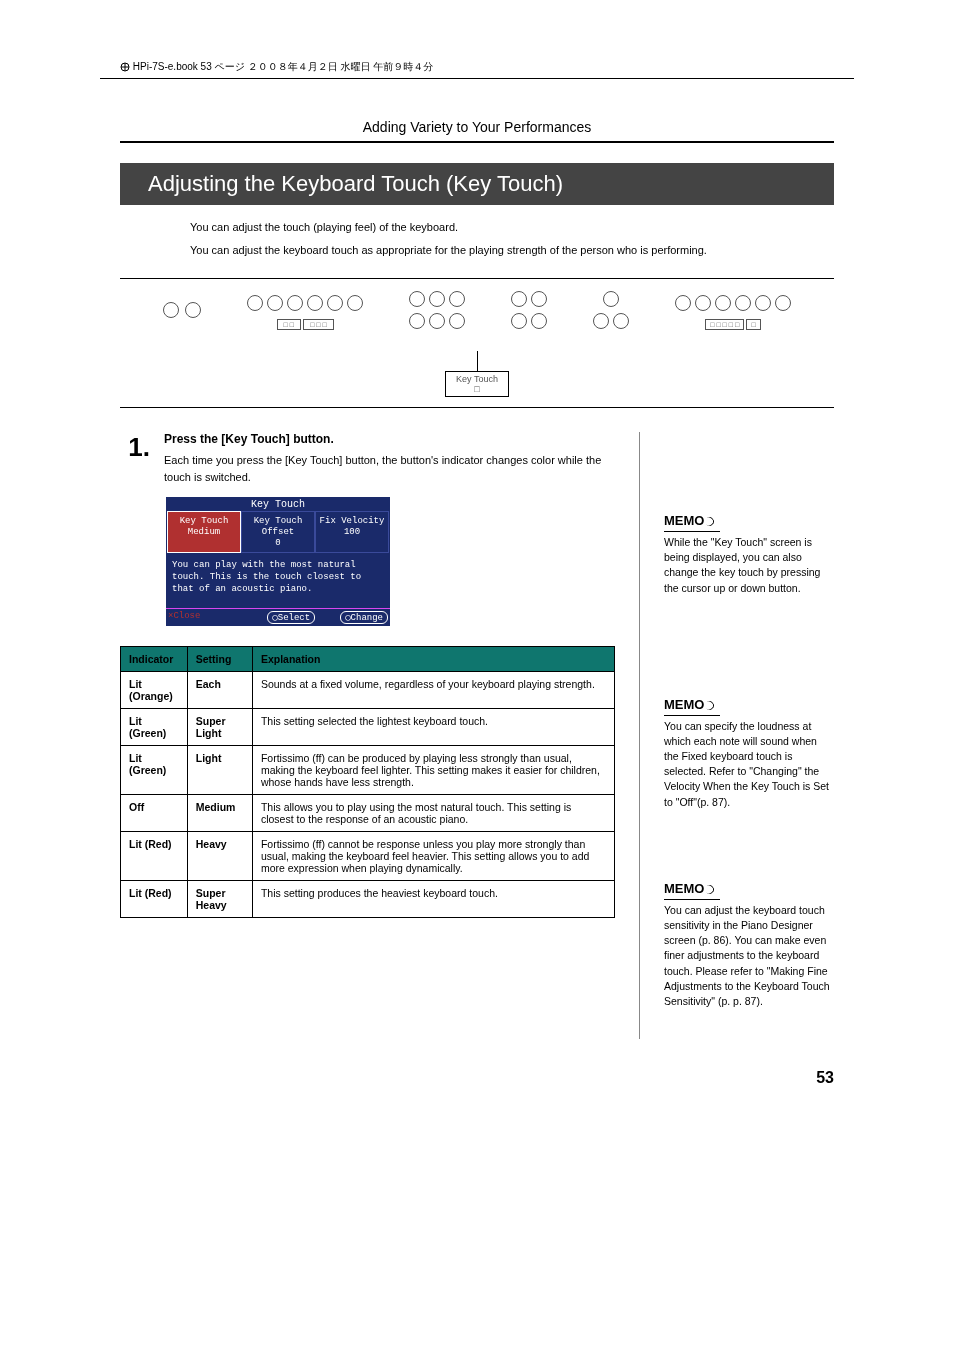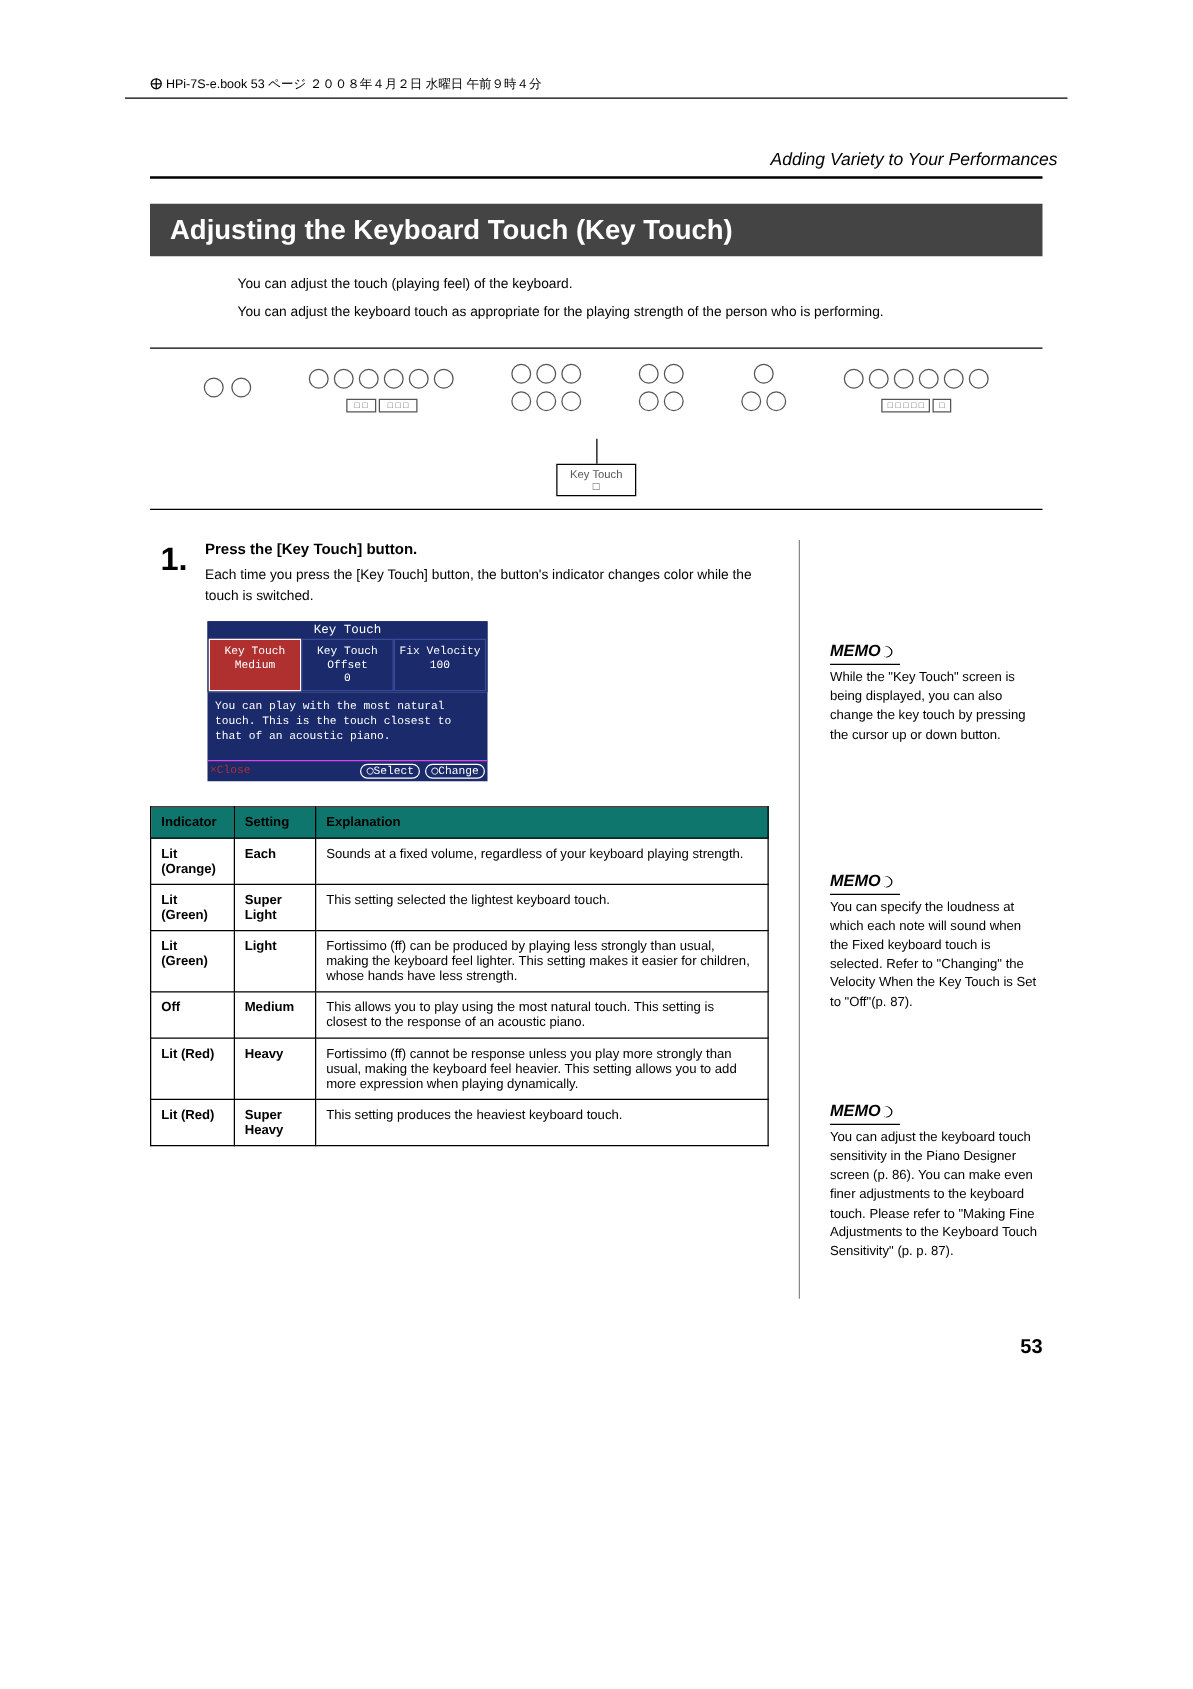--- a/index.html
+++ b/index.html
@@ -15,35 +15,34 @@
     position: relative;
     box-sizing: border-box;
   }
   .header-line {
     font-size: 10px;
     margin-left: 40px;
     margin-bottom: 4px;
   }
   .header-rule { border-top:1px solid #000; margin:0 20px 40px 20px; }
   .chapter-head {
-    text-align: right;
+    text-align: center;
     font-size: 14px;
-    margin: 0 28px 6px 40px;
-    font-style: italic;
+    margin: 0 40px 6px 40px;
   }
   .chapter-rule {
     border-top: 2px solid #000;
     margin: 0 40px 20px 40px;
   }
   .title-bar {
     background: #444;
     color: #fff;
     font-size: 22px;
-    font-weight: bold;
-    padding: 8px 16px;
+    font-weight: normal;
+    padding: 8px 28px;
     margin: 0 40px 14px 40px;
   }
   .intro {
     font-size: 11px;
     margin: 0 40px 6px 110px;
     line-height: 1.5;
   }
   .panel-diagram {
     border-top:1px solid #000;
     border-bottom:1px solid #000;
@@ -118,21 +117,21 @@
     background:#1a2a6a;
     color:#fff;
     display:flex;
     padding:2px;
     font-size:9px;
     border-top:1px solid #d946ef;
     justify-content:center;
   }
   .lcd-bottom .l { flex:1; color:#b03030; }
   .lcd-bottom .r { display:flex; gap:4px; }
-  .lcd-bottom .pill { border:1px solid #fff; border-radius:6px; padding:0 4px; }
+  .lcd-bottom .pill { border:1px solid #fff; border-radius:6px; padding:0 4px;margin-left:21px; }
 
   table.settings {
     border-collapse: collapse;
     width: 100%;
     font-size: 10.5px;
   }
   table.settings th, table.settings td {
     border:1px solid #000;
     padding:6px 8px;
     text-align:left;
@@ -141,21 +140,20 @@
   table.settings th { background:#0f766e; font-weight:bold; }
   table.settings td.b { font-weight:bold; }
 
   .memo {
     font-size:10.5px;
     line-height:1.45;
     margin-bottom: 30px;
   }
   .memo-label {
     font-weight:bold;
-    font-style:italic;
     font-size:13px;
     display:inline-block;
     border-bottom:1px solid #000;
     margin-bottom:3px;
     padding: 0 6px 0 0;
   }
   .memo-label::after { content:""; display:inline-block; width:8px; height:8px; border:1px solid #000; border-radius:50% 50% 50% 0; margin-left:1px; transform:translateY(1px) rotate(45deg); border-left:none; border-bottom:none; }
 
   .page-num {
     text-align:right;

